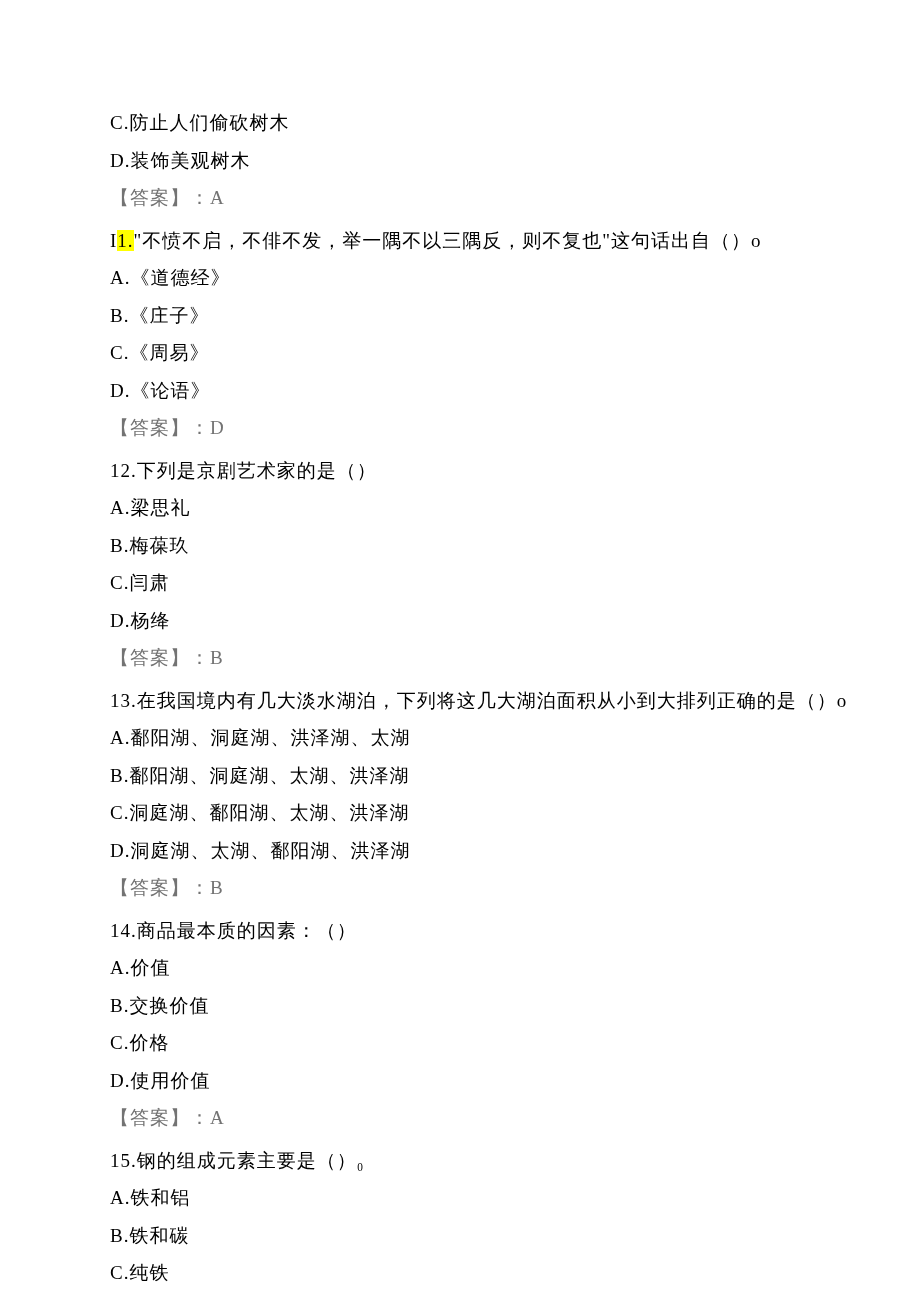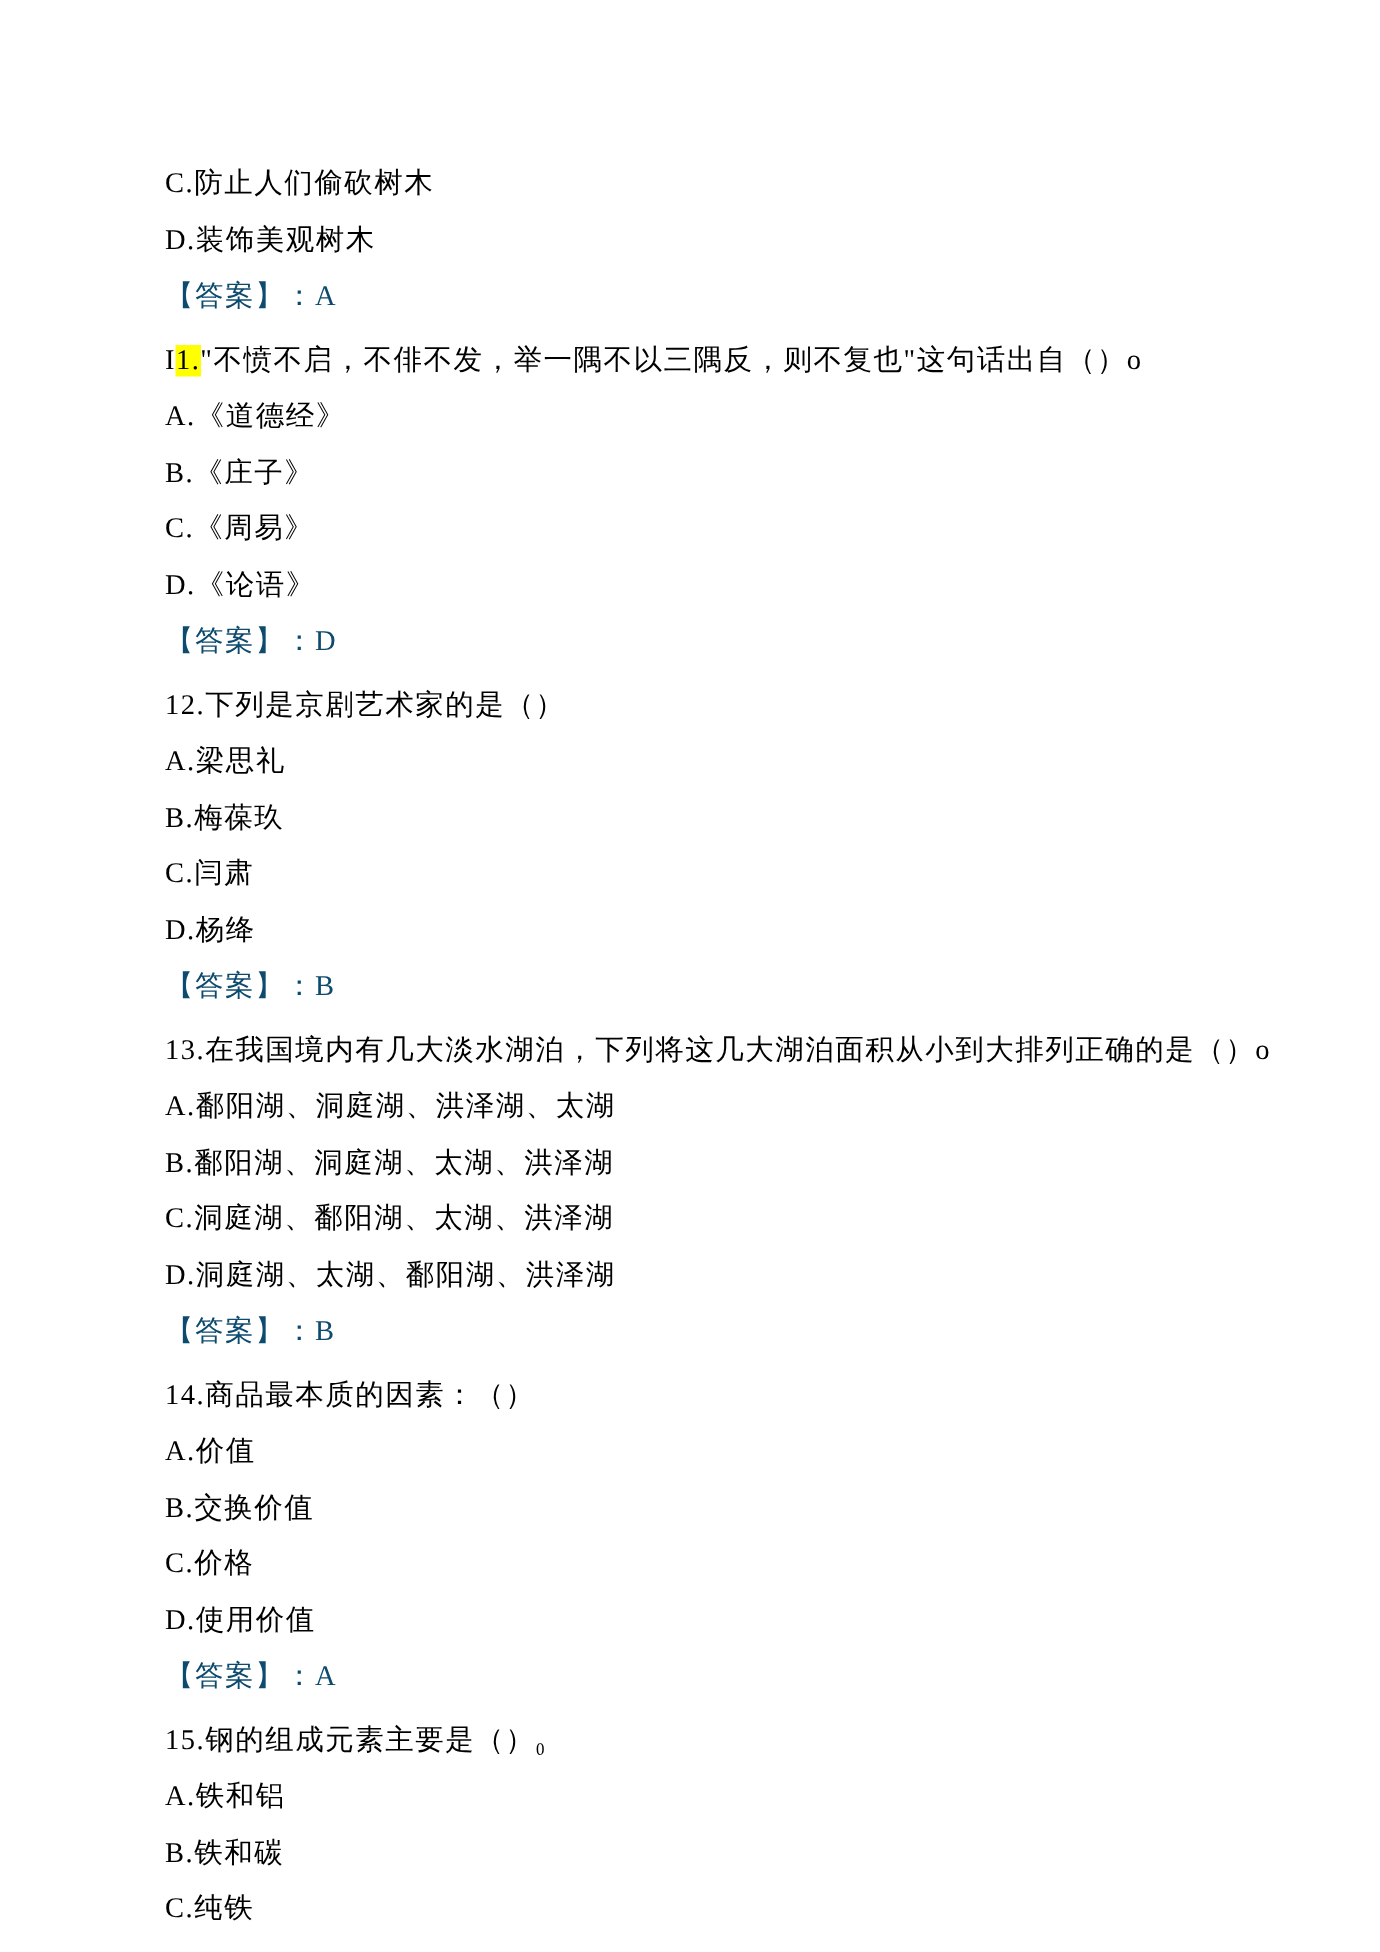--- a/index.html
+++ b/index.html
@@ -17,21 +17,21 @@
   }
   .line {
     margin: 9px 0;
     letter-spacing: 1px;
   }
   .answer-line {
     margin: 9px 0;
     letter-spacing: 1px;
   }
   .answer-red {
-    color: #0c4a6e;
+    color: #737373;
   }
   .q-block {
     margin-bottom: 14px;
   }
   .highlight {
     background: #ffff00;
   }
 </style>
 </head>
 <body>

